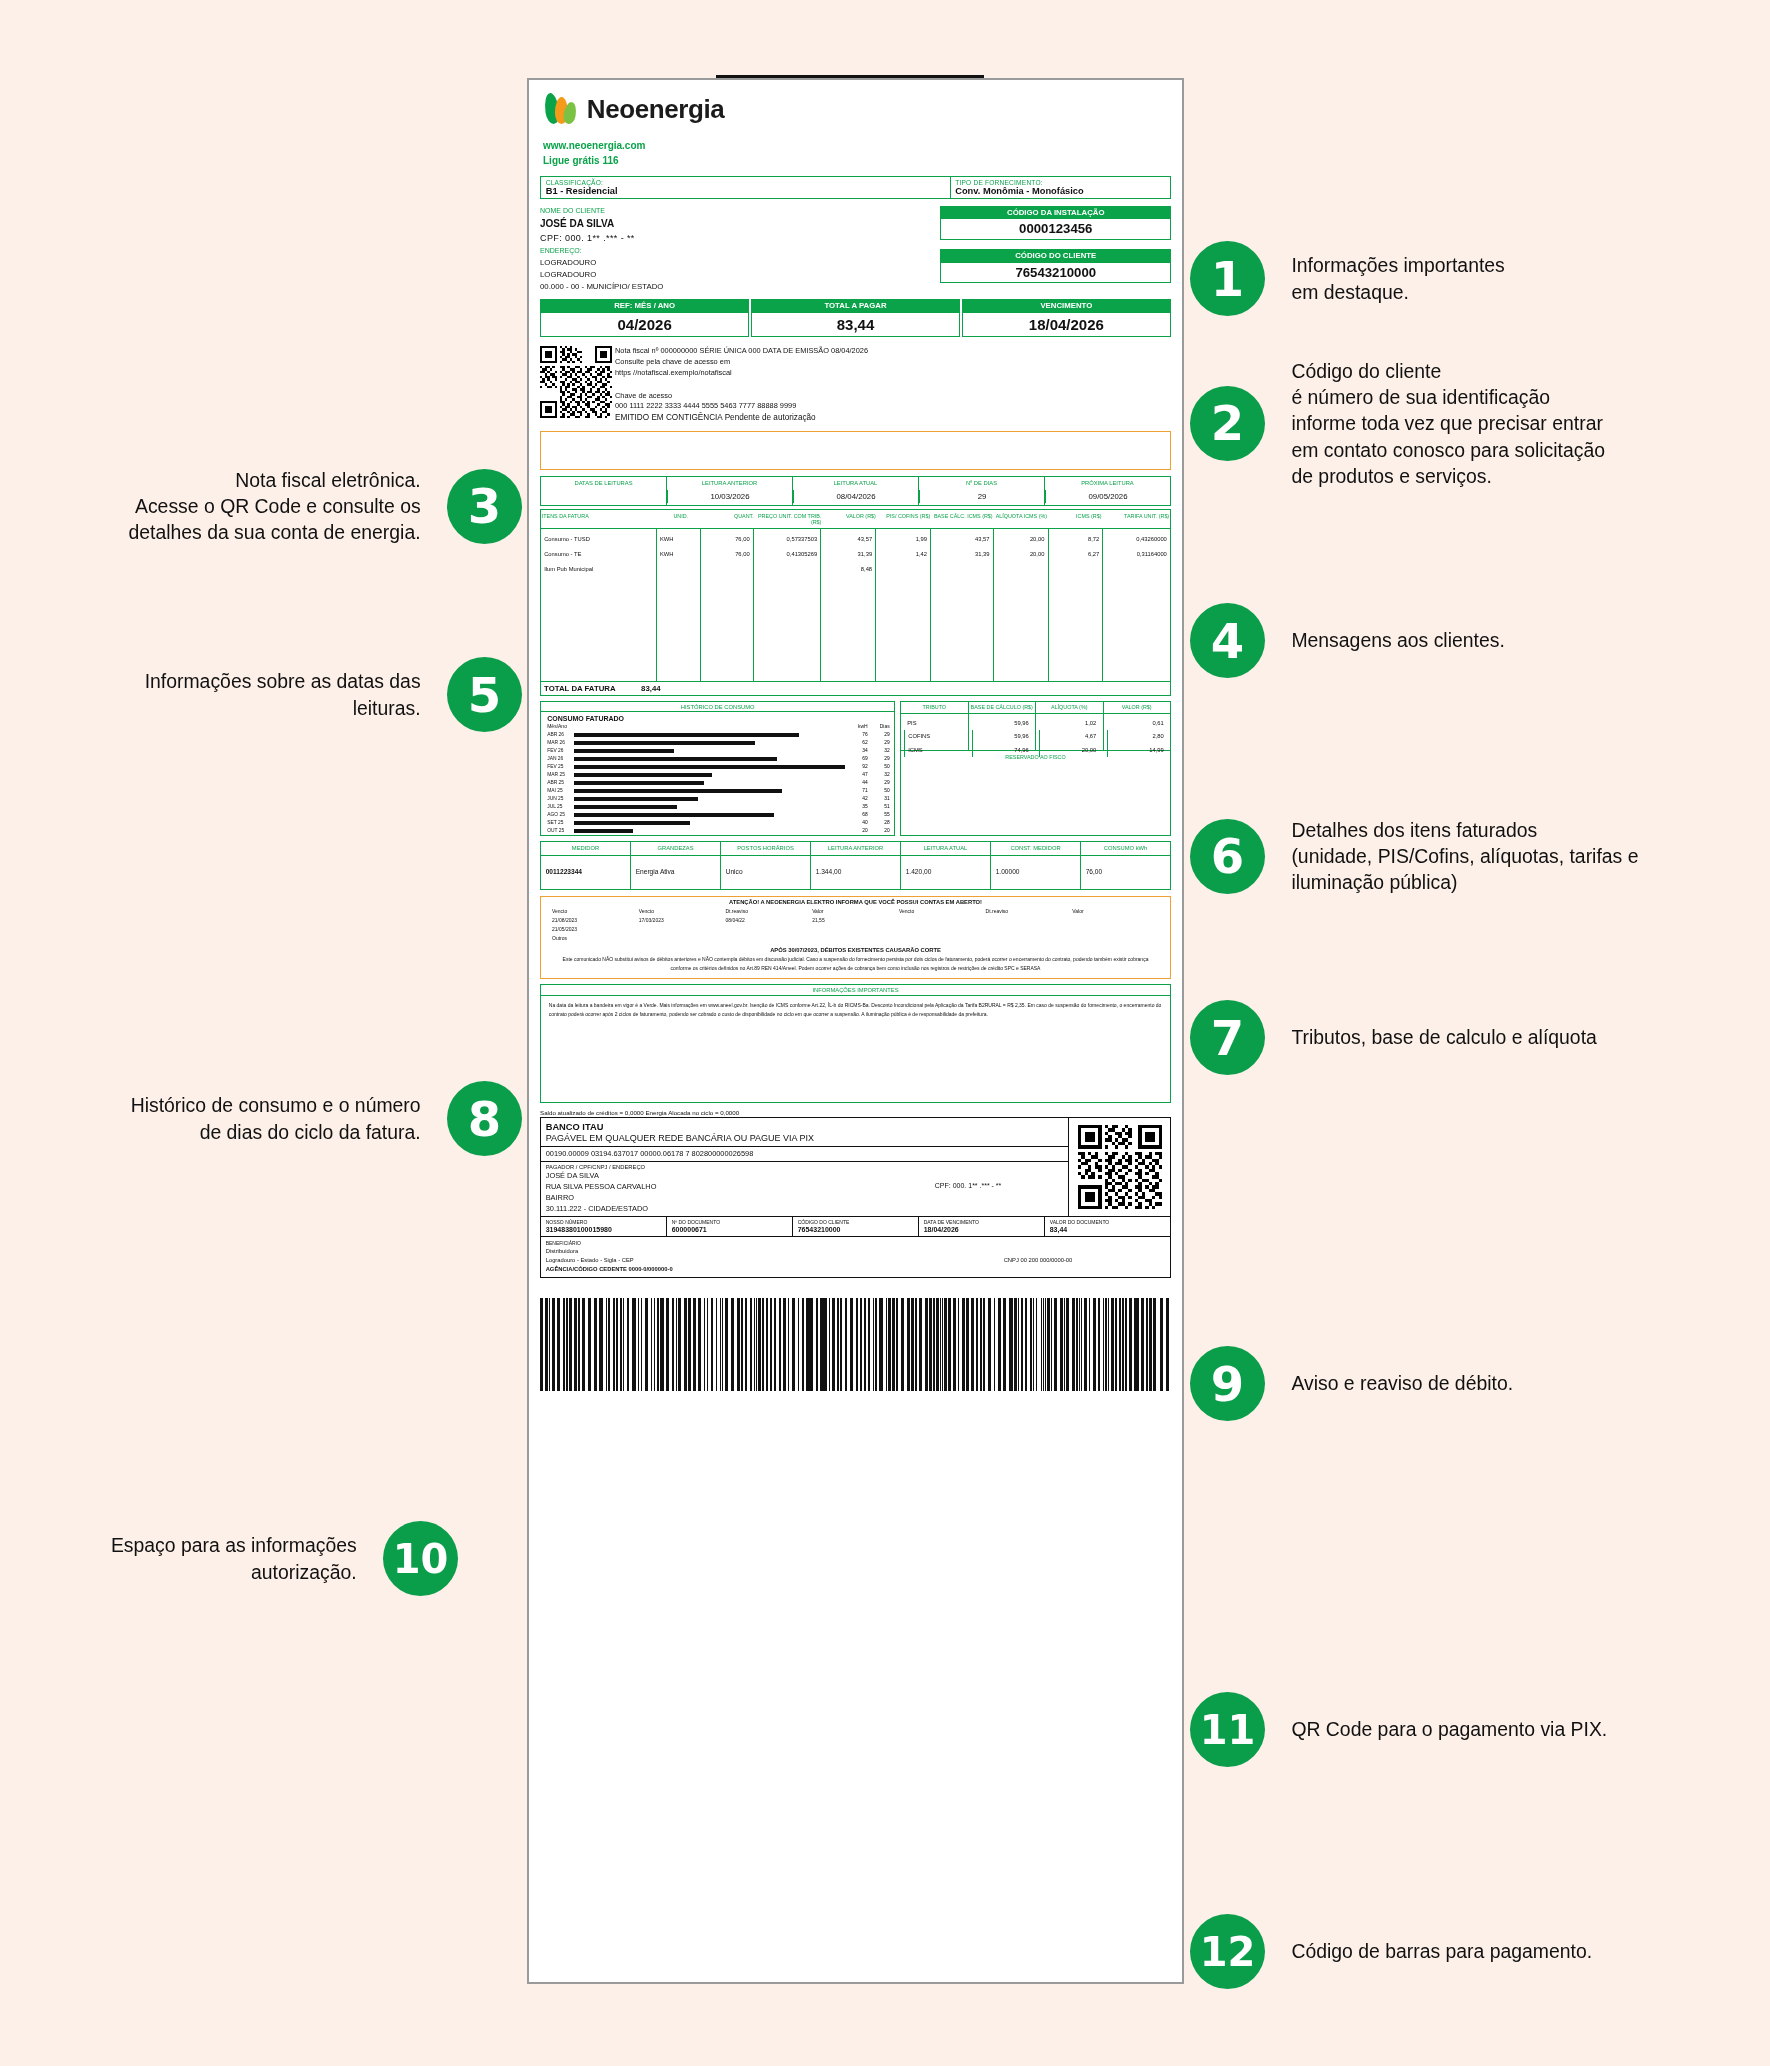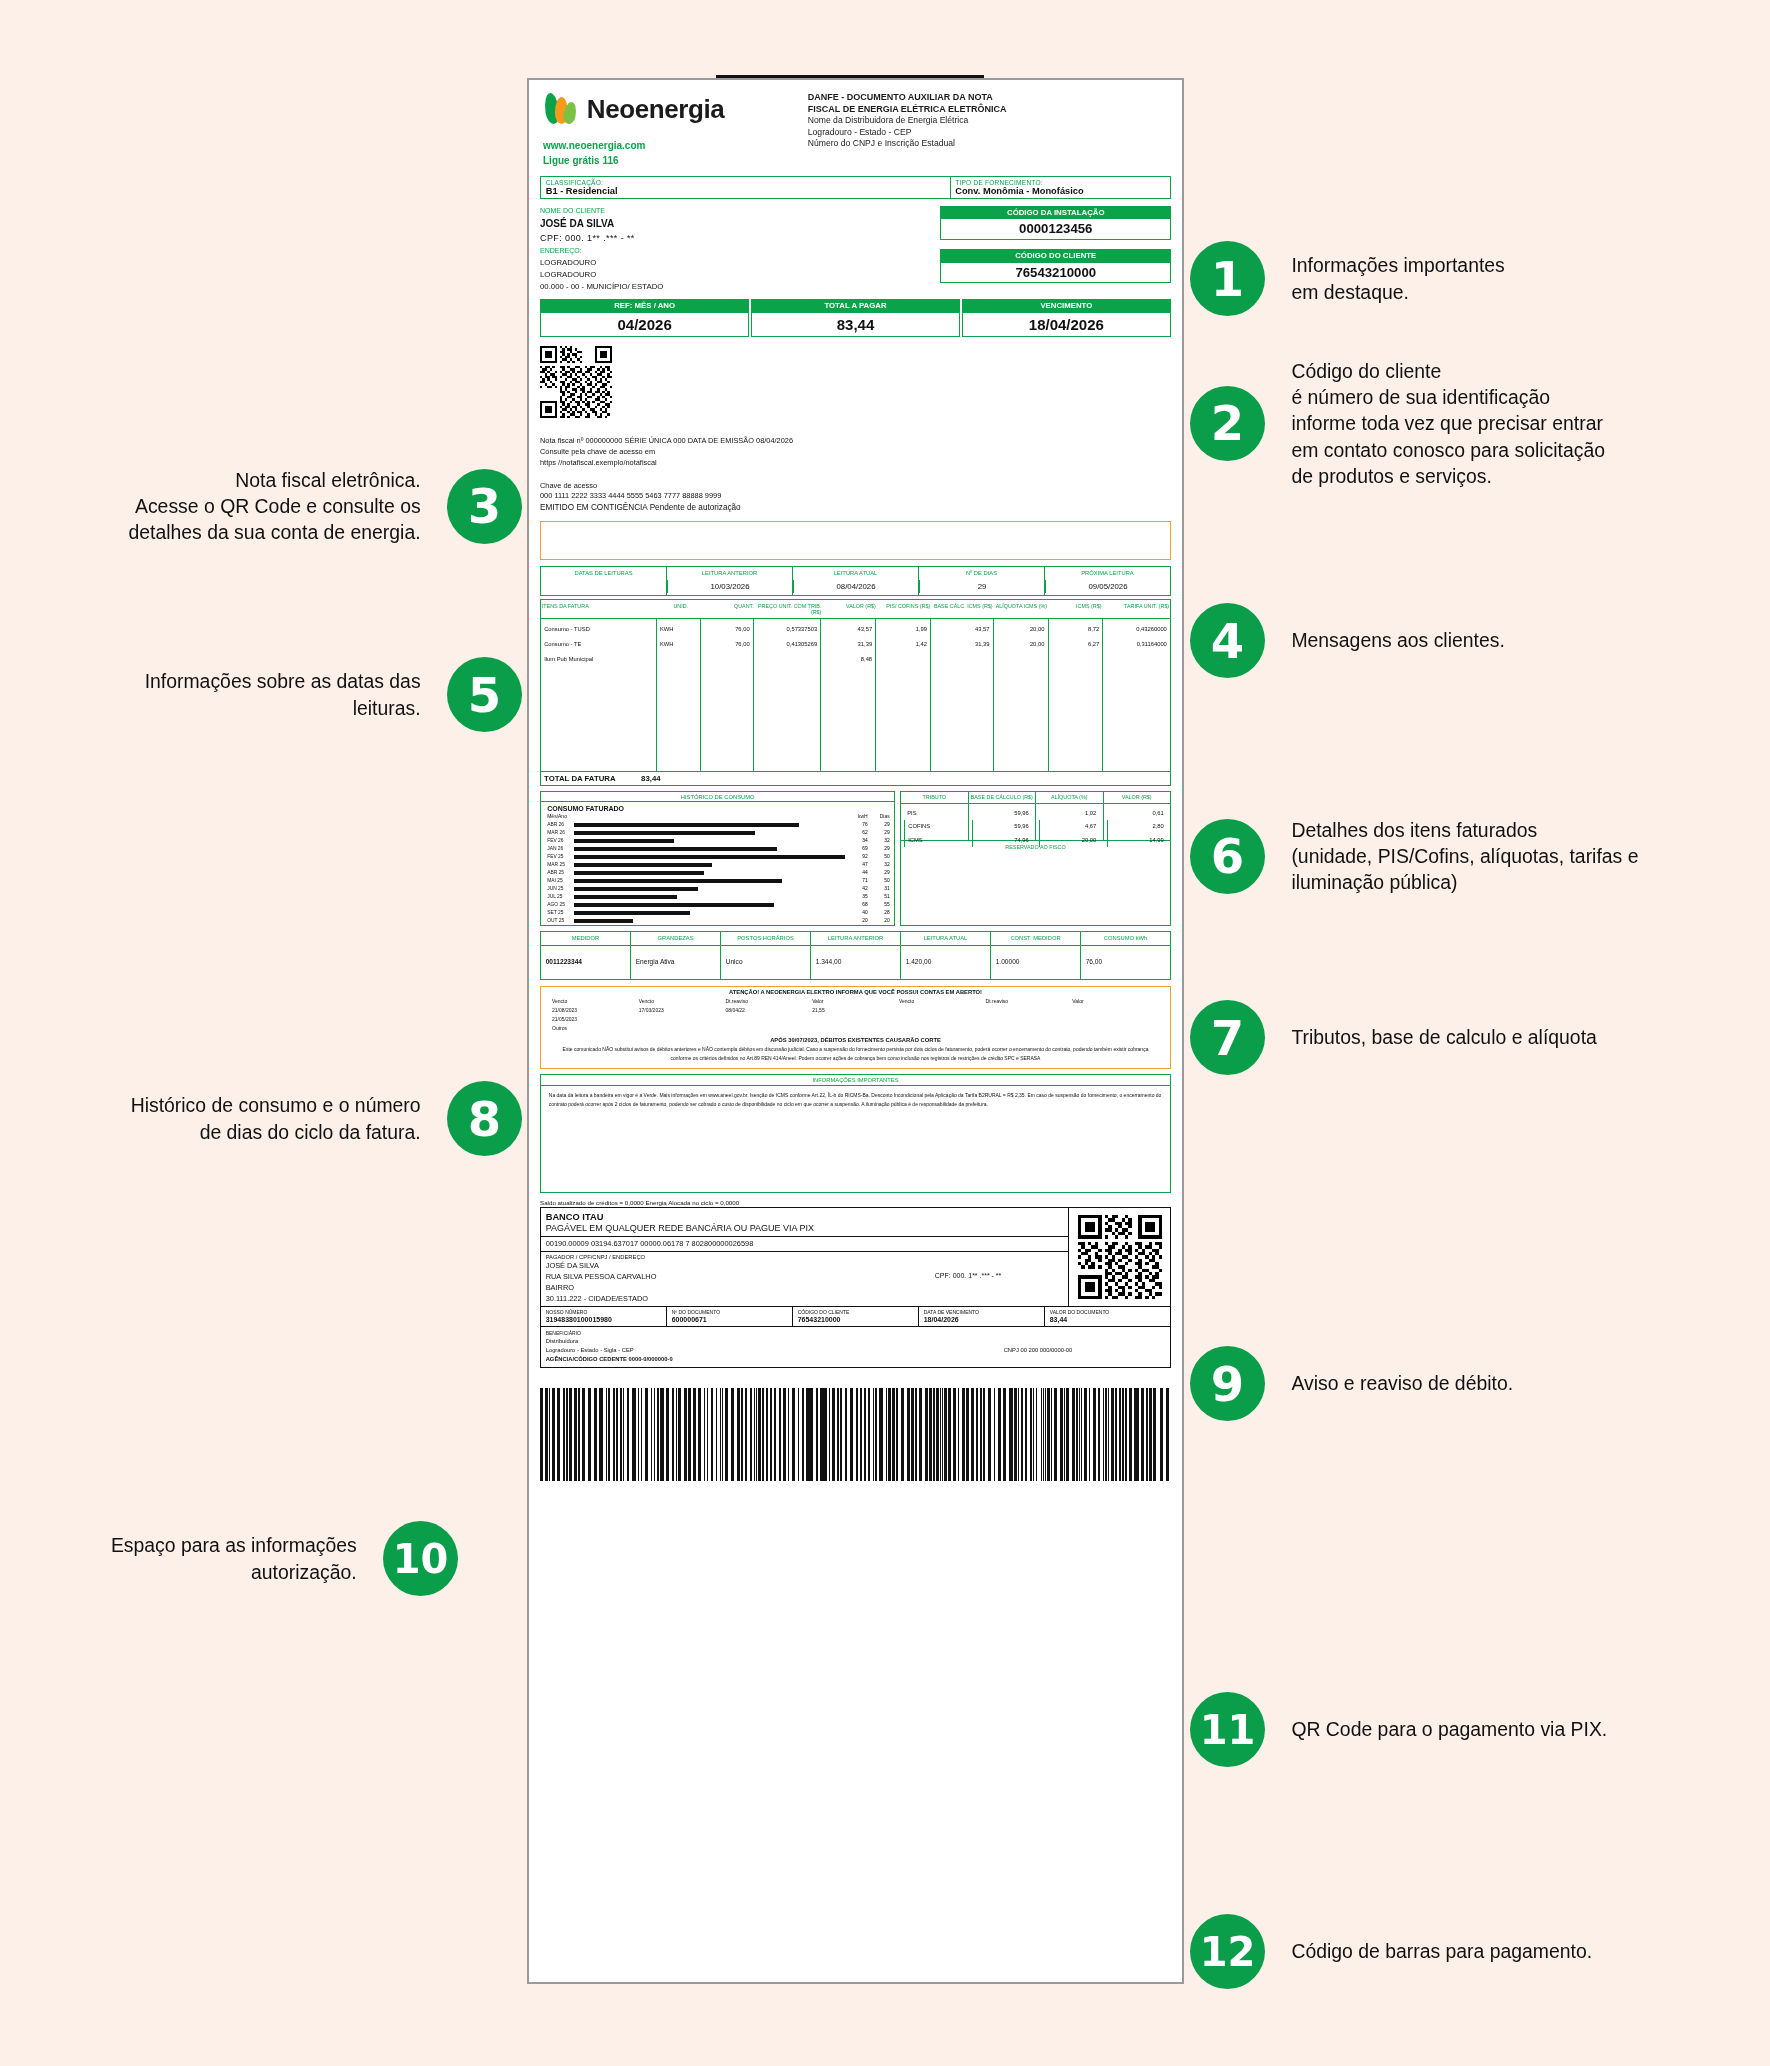--- a/index.html
+++ b/index.html
@@ -46,21 +46,21 @@
   .cli-left .mid{font-size:9px;color:#111;letter-spacing:0.4px;}
   .cli-left .addr{font-size:7.8px;color:#111;}
   .cli-right{flex:1;padding-left:27px;}
   .gbar{background:#0aa34a;color:#fff;font-size:7.8px;text-align:center;padding:2.3px 0;font-weight:bold;}
   .gnum{border:0.8px solid #0aa34a;border-top:none;text-align:center;font-size:13.2px;font-weight:bold;padding:2.3px 0;color:#111;}
   .refrow{margin:6.2px 11px 0 11px;display:flex;}
   .refrow .cell{flex:1;}
   .refrow .cell + .cell{margin-left:1.6px;}
   .refrow .rv{border:0.8px solid #0aa34a;border-top:none;text-align:center;font-size:15px;font-weight:bold;padding:3.1px 0;color:#111;}
   
-  .nfe{margin:9.3px 11px 0 11px;display:flex;gap:18px;flex-direction:column;}
+  .nfe{margin:9.3px 11px 0 11px;display:flex;gap:3px;}
   .qr{width:72px;height:72px;}
   .nfe-txt{font-size:7.4px;line-height:1.45;color:#111;}
   .chave{margin-top:12.4px;font-size:7.4px;line-height:1.4;}
   .chave .emit{font-size:8.2px;}
   
   .msgbox{margin:7.8px 11px 0 11px;height:37px;border:0.8px solid #f0a030;}
   
   .leit{margin:6.2px 11px 0 11px;display:flex;border:0.8px solid #0aa34a;}
   .leit div{flex:1;text-align:center;padding:1.6px 0 2.3px 0;}
   .leit div + div{border-left:0.8px solid #0aa34a;}
@@ -186,27 +186,20 @@
           <div class="f1"></div>
             <div class="f2"></div>
             <div class="f3"></div>
         </div>
         <div class="brand">Neoenergia</div>
       </div>
       <div class="web">
         <div>www.neoenergia.com</div>
         <div>Ligue grátis 116</div>
       </div>
-    </div>
-    <div class="danfe">
-      <div class="b">DANFE - DOCUMENTO AUXILIAR DA NOTA</div>
-      <div class="b">FISCAL DE ENERGIA ELÉTRICA ELETRÔNICA</div>
-      <div>Nome da Distribuidora de Energia Elétrica</div>
-      <div>Logradouro - Estado - CEP</div>
-      <div>Número do CNPJ e Inscrição Estadual</div>
     </div>
   </div>
 
   <div class="classif gbox">
     <div class="c1">
       <div class="lbl">CLASSIFICAÇÃO:</div>
       <div class="val">B1 - Residencial</div>
     </div>
     <div class="c2">
       <div class="lbl">TIPO DE FORNECIMENTO:</div>

